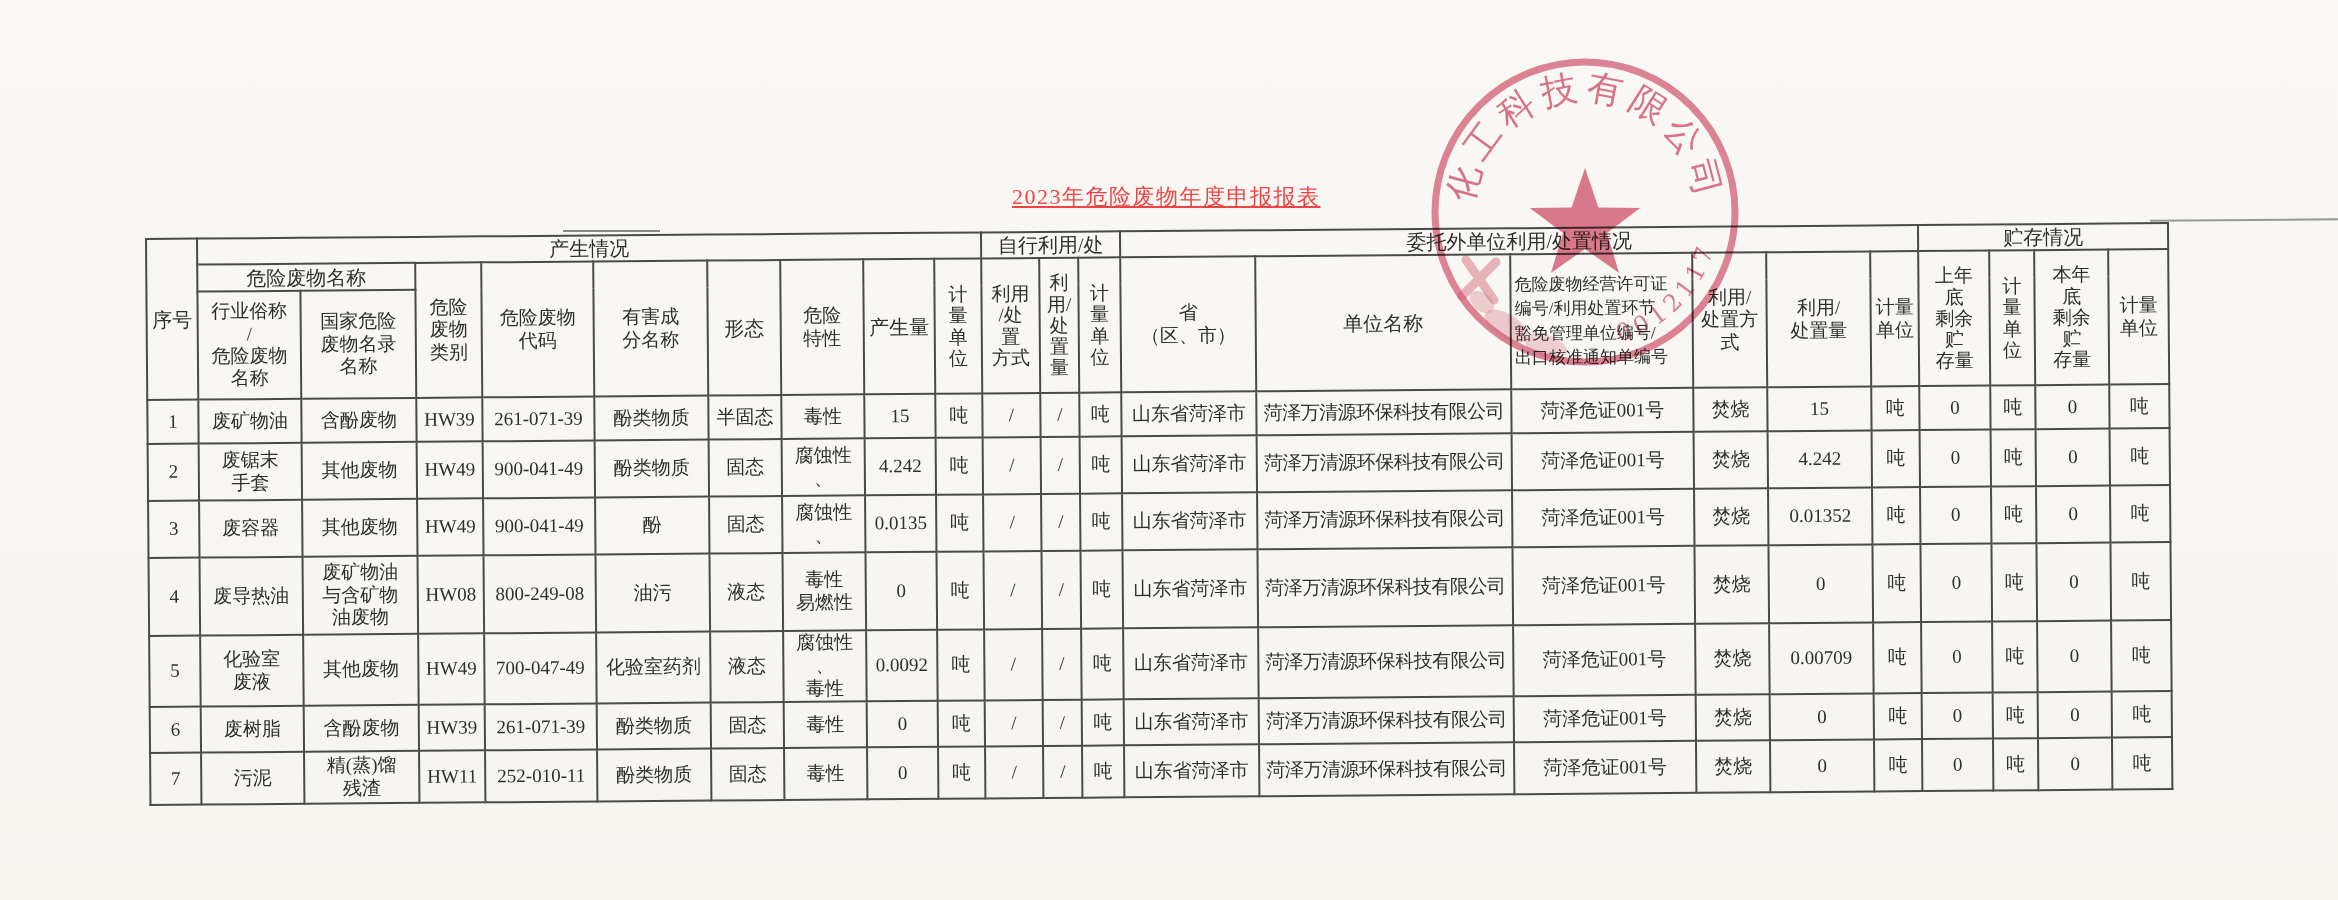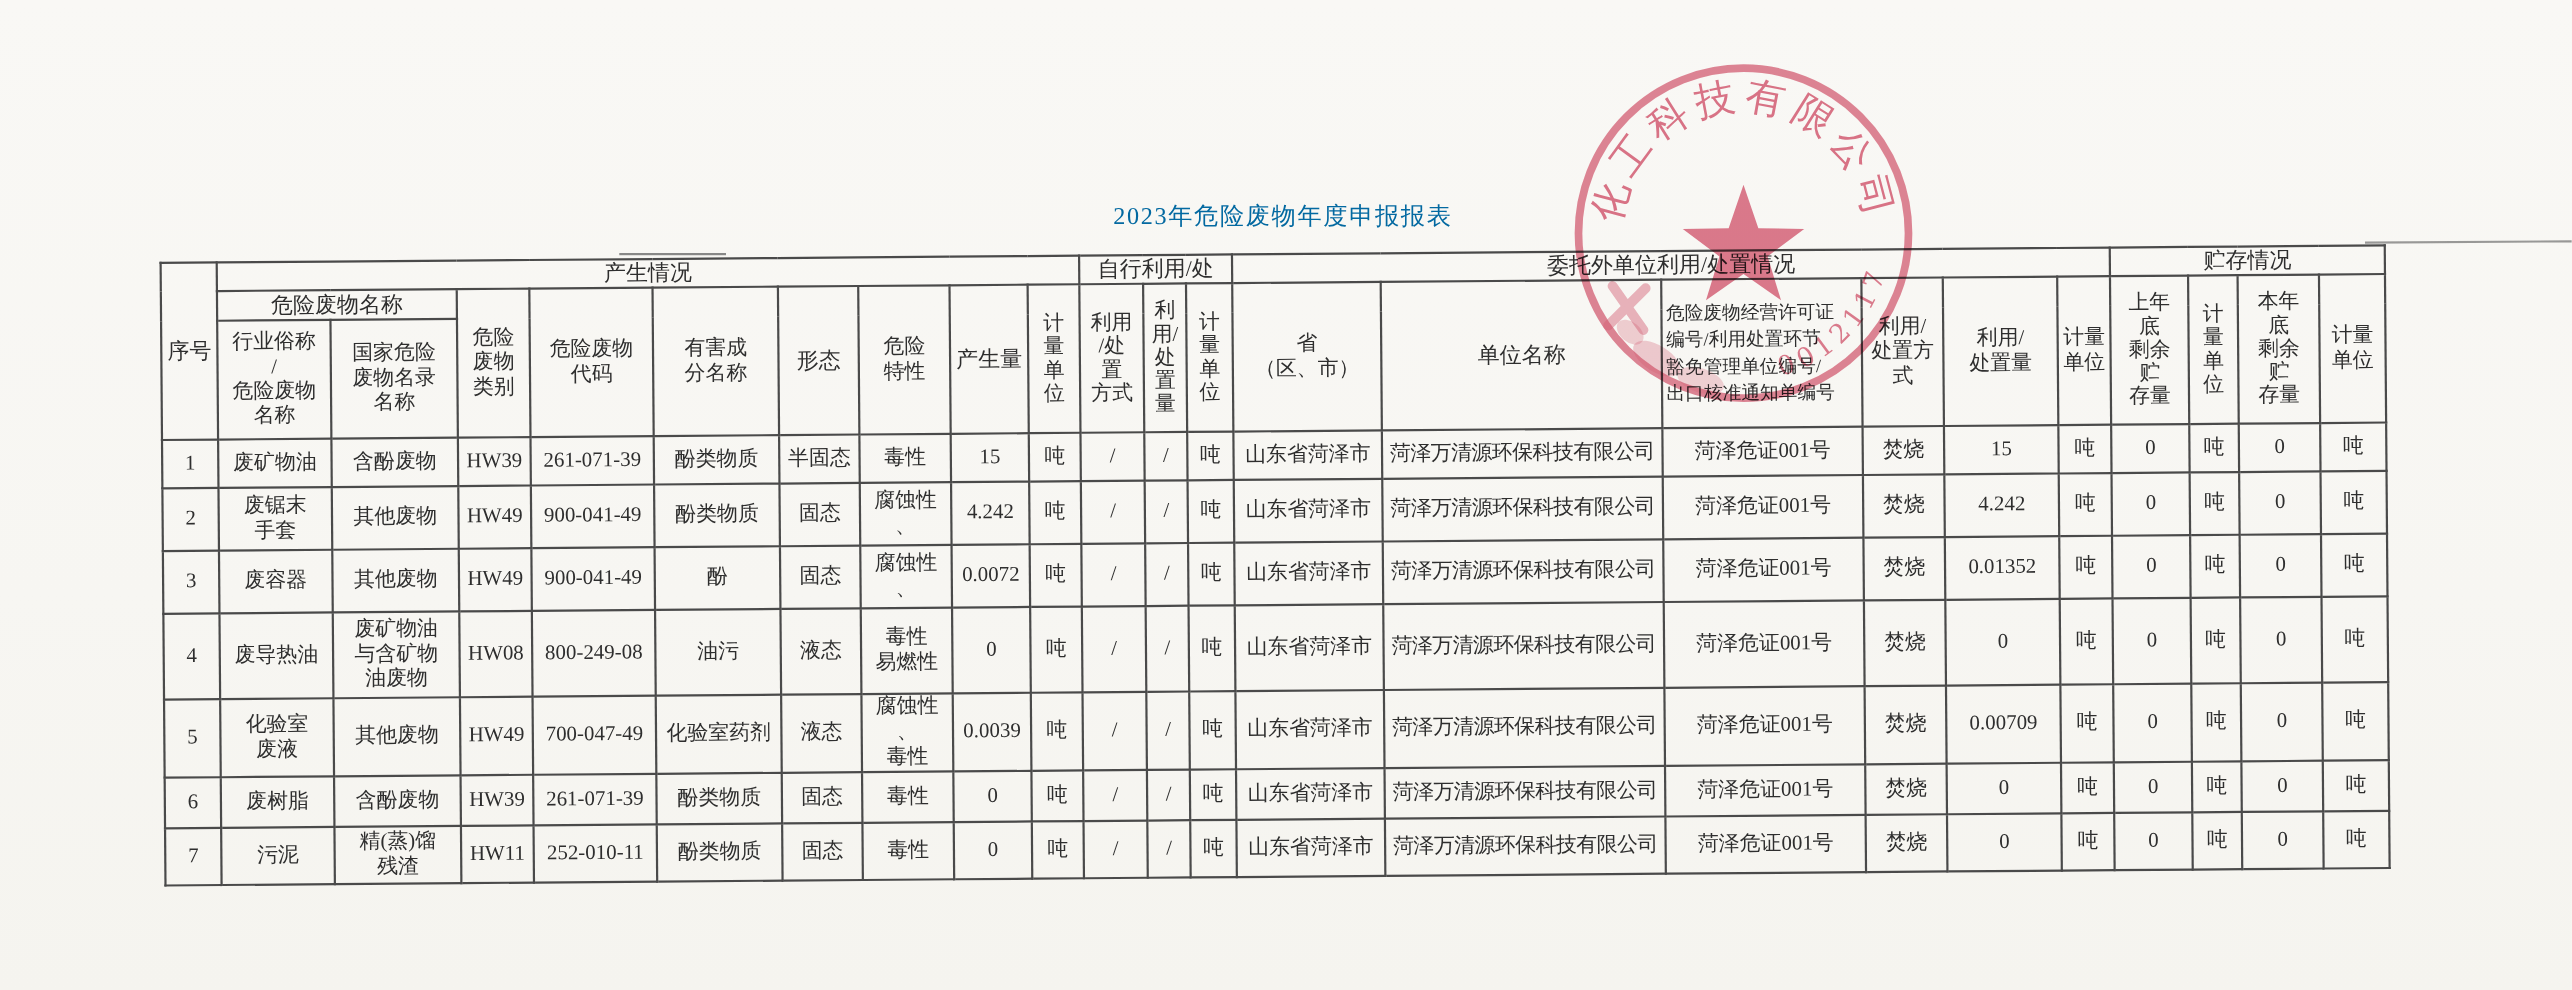--- a/index.html
+++ b/index.html
@@ -6,22 +6,23 @@
   body{
     width:2338px;height:900px;position:relative;overflow:hidden;
     background:#f8f7f3;
     font-family:"Liberation Serif","DejaVu Serif",serif;
     color:#2f2f2f;
   }
   .scan-surface{position:absolute;inset:0;
     background:linear-gradient(180deg,#f9f8f5 0%,#f7f6f2 60%,#f5f4ef 100%);}
   .page-title{
     position:absolute;left:1012px;top:182px;
-    font-size:22px;letter-spacing:1.5px;color:#0369a1;
+    font-size:22px;letter-spacing:1.5px;color:#ef4444;
     white-space:nowrap;
+    text-decoration:underline;
   }
   .table-wrap{
     position:absolute;left:145px;top:238px;width:2022px;
     transform:rotate(-0.45deg);transform-origin:left top;
   }
   table{
     border-collapse:collapse;table-layout:fixed;width:2022px;
     background:transparent;
   }
   col:nth-child(1){width:51px}  col:nth-child(2){width:103px}
@@ -240,21 +241,21 @@
         <tr>
           <td class="c0">3</td>
           <td class="c1">废容器</td>
           <td class="c2">其他废物</td>
           <td class="c3">HW49</td>
           <td class="c4">900-041-49</td>
           <td class="c5">酚</td>
           <td class="c6">固态</td>
           <td class="c7">腐蚀性
 、</td>
-          <td class="c8">0.0072</td>
+          <td class="c8">0.0135</td>
           <td class="c9">吨</td>
           <td class="c10">/</td>
           <td class="c11">/</td>
           <td class="c12">吨</td>
           <td class="c13">山东省菏泽市</td>
           <td class="c14">菏泽万清源环保科技有限公司</td>
           <td class="c15">菏泽危证001号</td>
           <td class="c16">焚烧</td>
           <td class="c17">0.01352</td>
           <td class="c18">吨</td>
@@ -296,21 +297,21 @@
           <td class="c1">化验室
 废液</td>
           <td class="c2">其他废物</td>
           <td class="c3">HW49</td>
           <td class="c4">700-047-49</td>
           <td class="c5">化验室药剂</td>
           <td class="c6">液态</td>
           <td class="c7">腐蚀性
 、
 毒性</td>
-          <td class="c8">0.0039</td>
+          <td class="c8">0.0092</td>
           <td class="c9">吨</td>
           <td class="c10">/</td>
           <td class="c11">/</td>
           <td class="c12">吨</td>
           <td class="c13">山东省菏泽市</td>
           <td class="c14">菏泽万清源环保科技有限公司</td>
           <td class="c15">菏泽危证001号</td>
           <td class="c16">焚烧</td>
           <td class="c17">0.00709</td>
           <td class="c18">吨</td>

